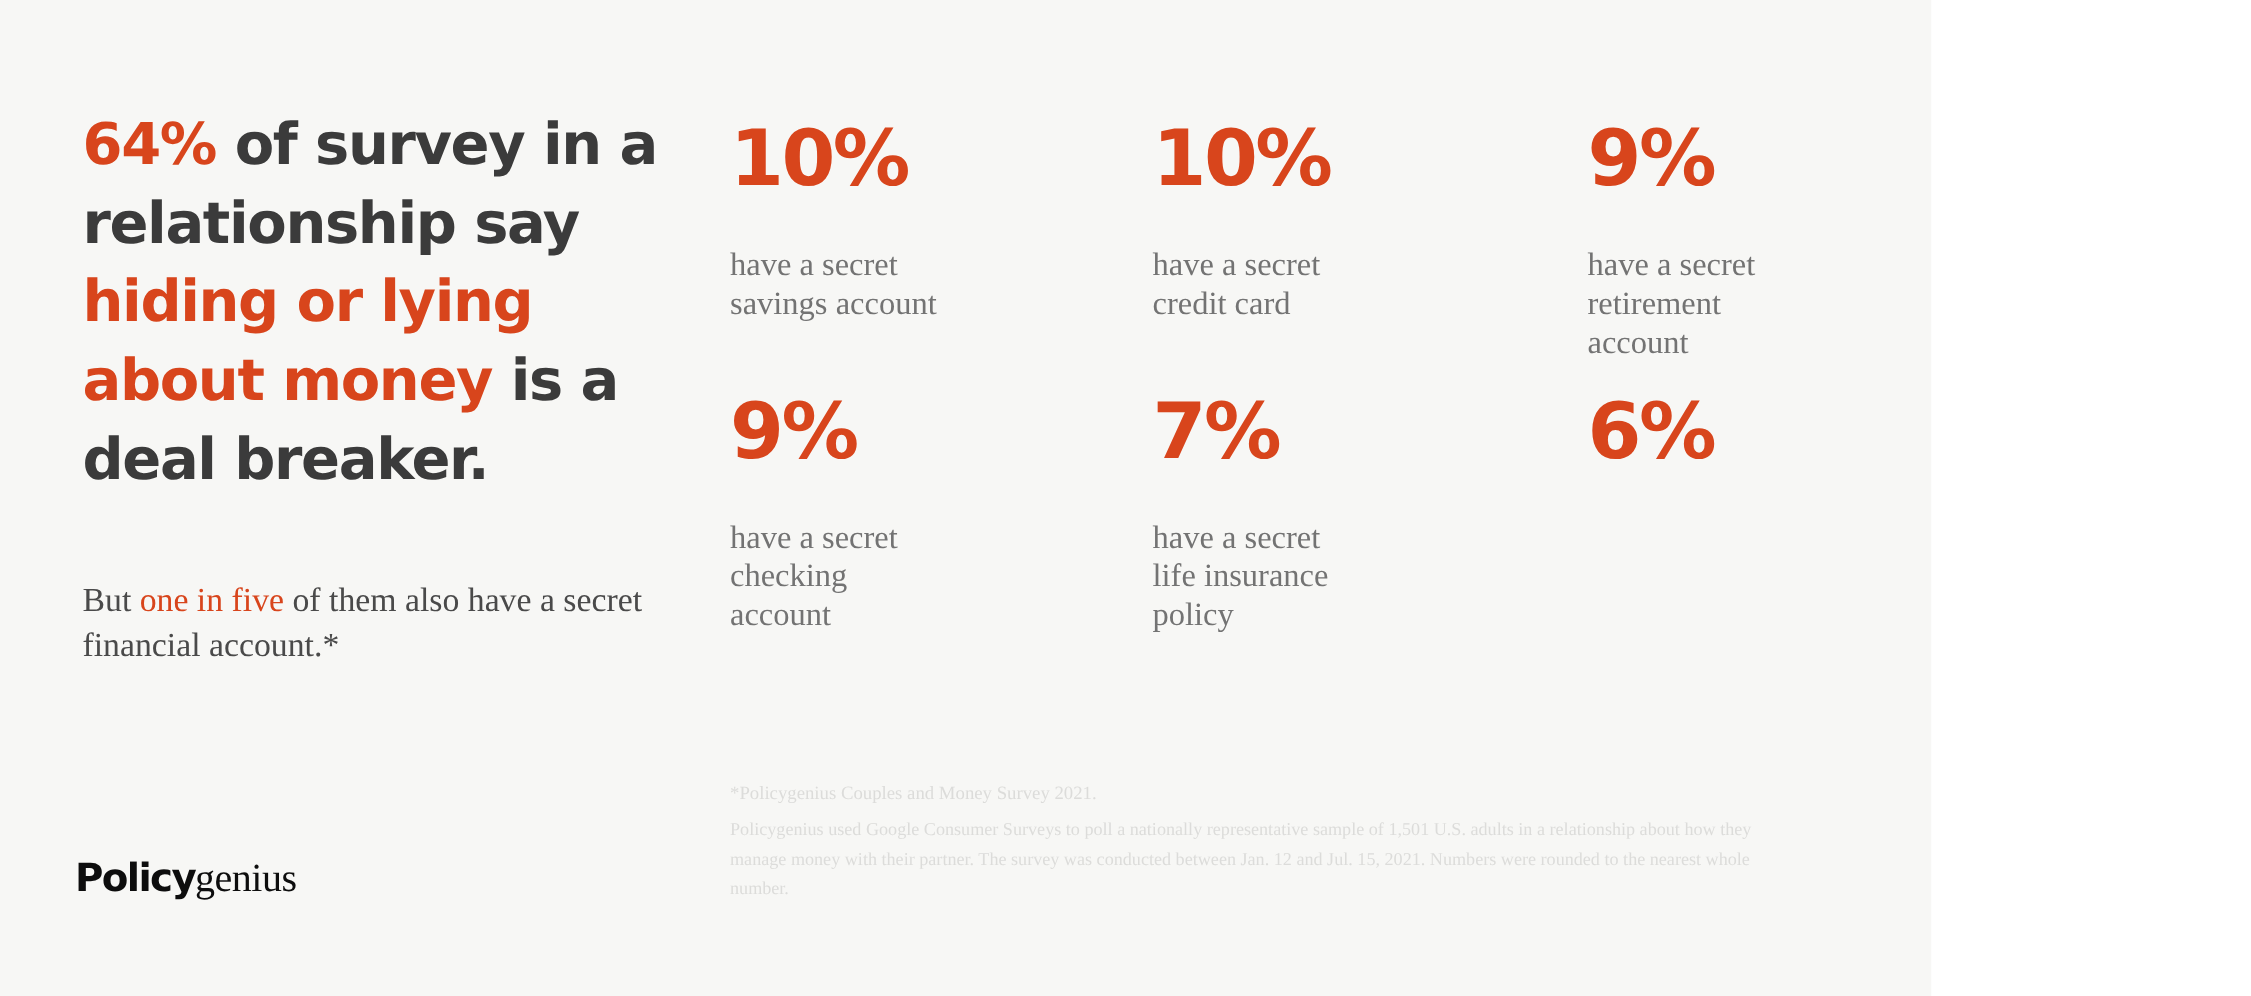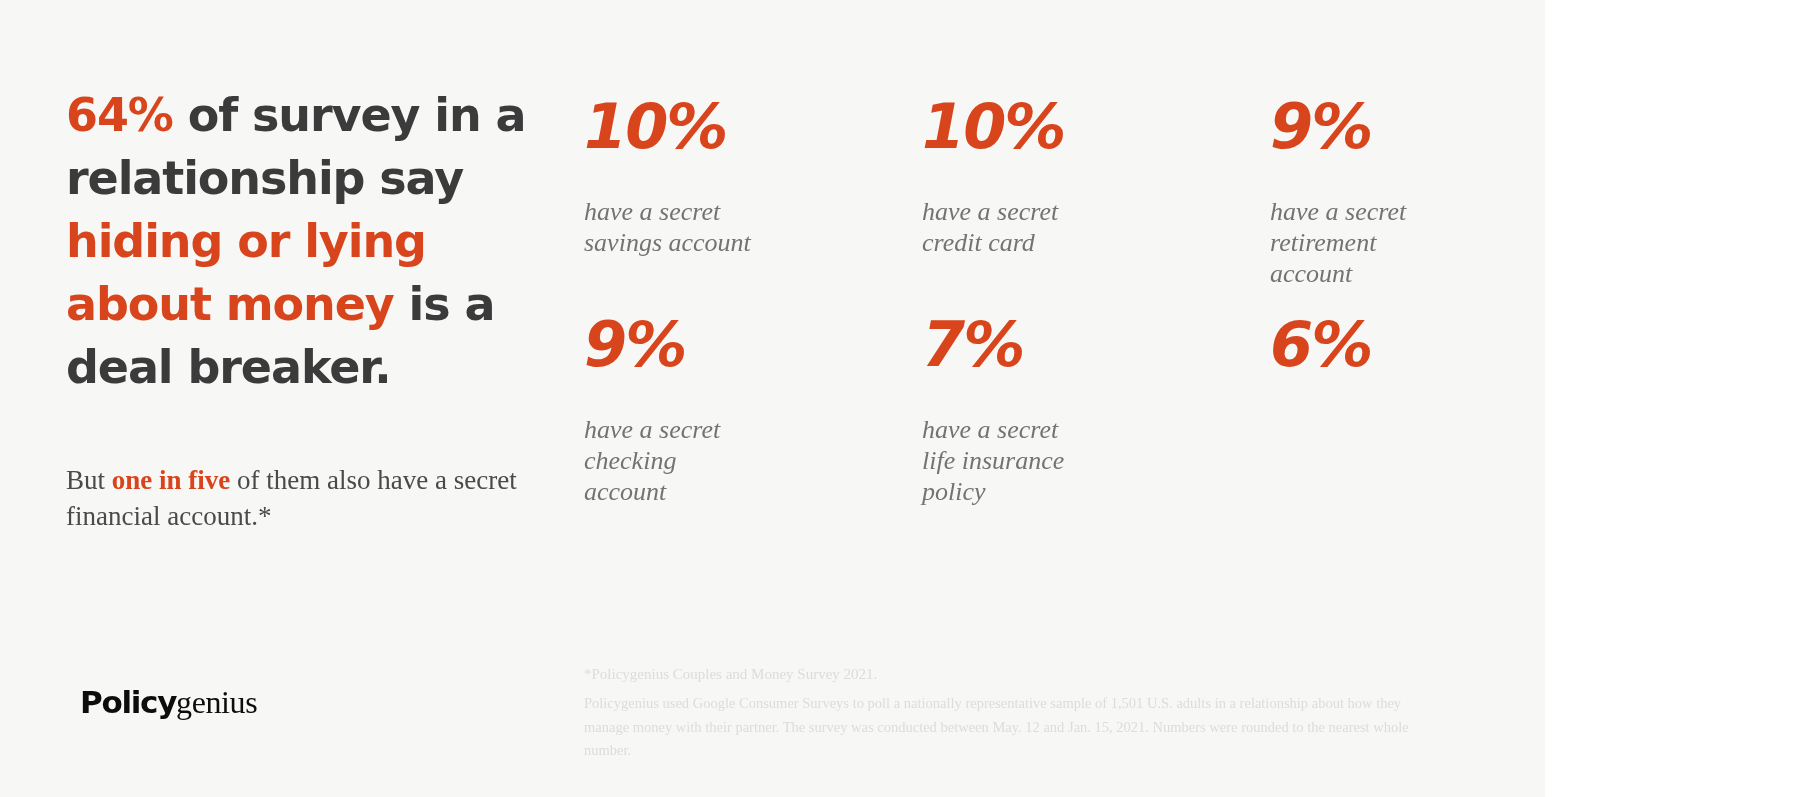--- a/index.html
+++ b/index.html
@@ -49,27 +49,27 @@
     left: 0;
     top: 352px;
     width: 470px;
     font-family: "Liberation Serif", serif;
     font-size: 27px;
     line-height: 1.33;
     color: #4a4a4a;
   }
   .sub-note .sn-orange {
     color: #d8451c;
-    font-weight: bold;
+    font-weight: normal;
   }
 
   
   .logo {
     position: absolute;
-    left: 80px;
+    left: 60px;
     top: 686px;
     white-space: nowrap;
     line-height: 1;
   }
   .logo .logo-policy {
     font-family: "DejaVu Sans", sans-serif;
     font-weight: bold;
     font-size: 31px;
     letter-spacing: -1.3px;
     color: #0d0d0d;
@@ -84,21 +84,20 @@
 
   
   .stats-grid {
     position: absolute;
     left: 584px;
     top: 96px;
     width: 930px;
     display: grid;
     grid-template-columns: 338px 348px 244px;
     grid-template-rows: 218px auto;
-    font-style: italic;
   }
 
   .stat-cell {
     position: relative;
   }
 
   .stat-value {
     font-family: "DejaVu Sans", sans-serif;
     font-weight: bold;
     font-size: 62px;
@@ -113,21 +112,21 @@
     font-size: 26px;
     line-height: 1.2;
     color: #737373;
     white-space: pre-line;
   }
 
   
   .footnotes {
     position: absolute;
     left: 584px;
-    top: 663px;
+    top: 624px;
     width: 840px;
     font-family: "Liberation Serif", serif;
     color: #dcdcda;
   }
   .footnote-primary {
     font-size: 15px;
     line-height: 1.55;
     margin: 0 0 6px 0;
   }
   .footnote-detail {
@@ -186,16 +185,16 @@
     </div>
 
     <div class="stat-cell">
       <div class="stat-value">6%</div>
     </div>
 
   </div>
 
   <div class="footnotes">
     <p class="footnote-primary">*Policygenius Couples and Money Survey 2021.</p>
-    <p class="footnote-detail">Policygenius used Google Consumer Surveys to poll a nationally representative sample of 1,501 U.S. adults in a relationship about how they manage money with their partner. The survey was conducted between May. 12 and Jan. 15, 2021. Numbers were rounded to the nearest whole number.</p>
+    <p class="footnote-detail">Policygenius used Google Consumer Surveys to poll a nationally representative sample of 1,501 U.S. adults in a relationship about how they manage money with their partner. The survey was conducted between Jan. 12 and Jul. 15, 2021. Numbers were rounded to the nearest whole number.</p>
   </div>
 
 </div>
 
 </body></html>

